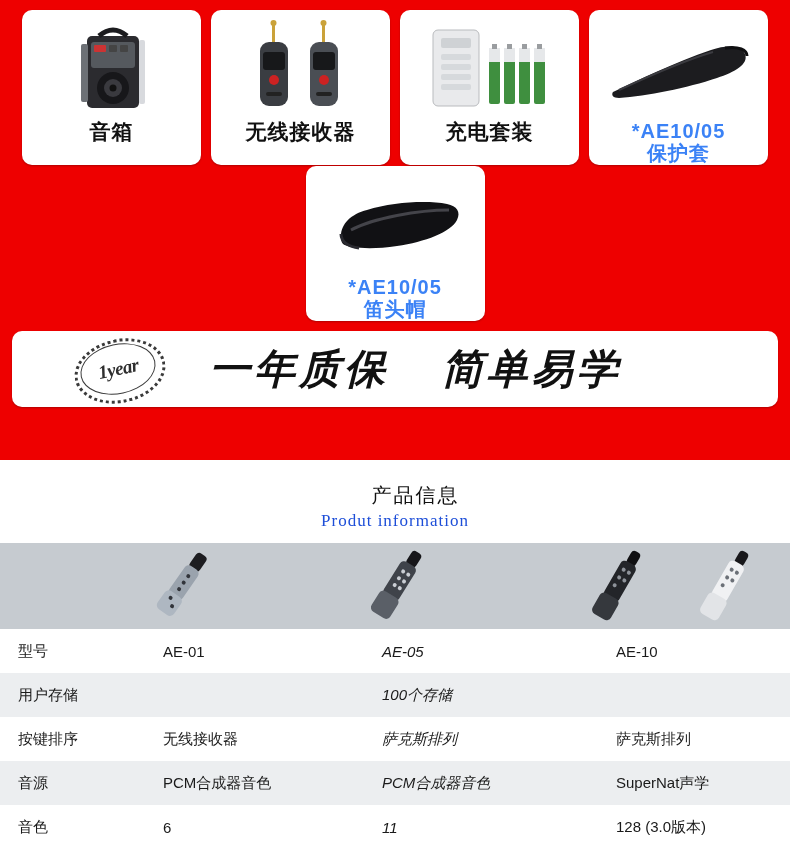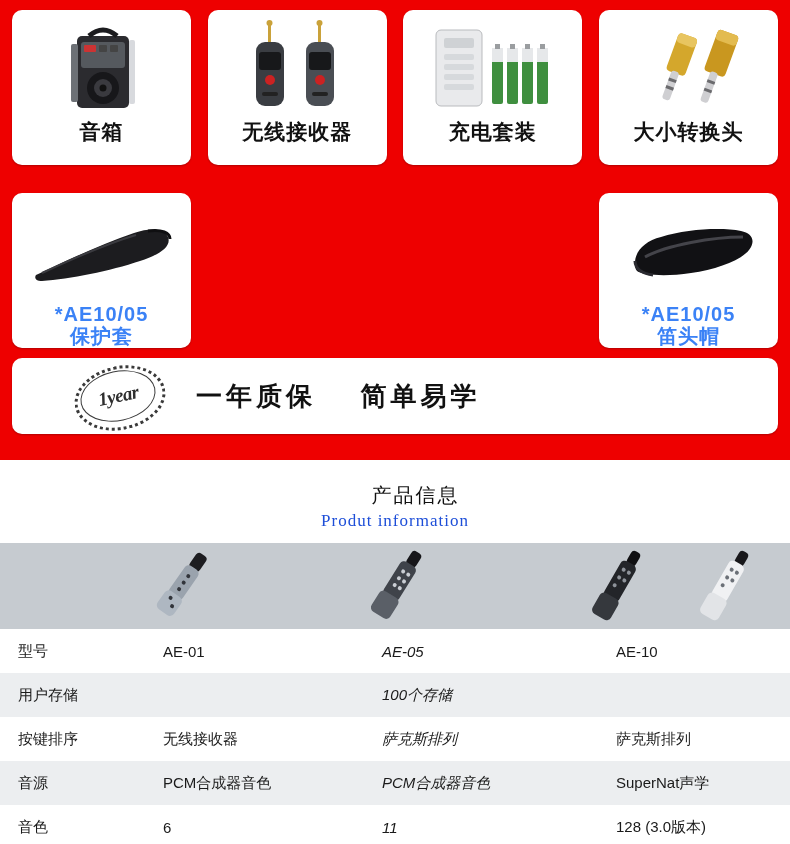--- a/index.html
+++ b/index.html
@@ -20,22 +20,22 @@
     position: relative;
     width: 790px;
     height: 460px;
     background: #ee0000;
     box-sizing: border-box;
     padding: 10px 12px 8px 12px;
   }
   .acc-grid {
     display: flex;
     flex-wrap: wrap;
-    gap: 28px 10px;
-    justify-content: space-between;
+    gap: 1px 10px;
+    justify-content: center;
   }
   .acc-card {
     width: 179px;
     height: 155px;
     background: #ffffff;
     border-radius: 10px;
     box-sizing: border-box;
     display: flex;
     flex-direction: column;
     align-items: center;
@@ -107,25 +107,26 @@
     position: relative;
     font-family: "Liberation Serif", serif;
     font-size: 19px;
     font-style: italic;
     font-weight: bold;
     color: #2e2e2e;
     transform: rotate(-12deg);
     letter-spacing: -0.5px;
   }
   .warranty-text {
-    font-size: 26px;
+    font-size: 41px;
     font-weight: bold;
     color: #111111;
     letter-spacing: 4px;
-    margin-left: 22px;
+    margin-left: 35px;
+    font-style: italic;
   }
   .warranty-text .gap { display:inline-block; width: 22px; }
 
   
   .info-section {
     position: relative;
     width: 790px;
     background: #ffffff;
     padding-top: 22px;
     box-sizing: border-box;
@@ -272,41 +273,20 @@
           <g>
             <rect x="119" y="30" width="11" height="56" rx="2" fill="#3f8f3f"></rect>
             <rect x="119" y="30" width="11" height="14" fill="#e6e8ea"></rect>
             <rect x="122" y="26" width="5" height="5" fill="#9a9da0"></rect>
           </g>
         </svg>
       </div>
       <div class="acc-label">充电套装</div>
     </div>
 
-    <div class="acc-card">
-      <div class="acc-img">
-        <svg width="130" height="100" viewBox="0 0 130 100">
-          <g transform="rotate(20 55 50)">
-            <rect x="44" y="16" width="20" height="40" rx="4" fill="#d4a72c"></rect>
-            <rect x="44" y="16" width="20" height="10" rx="4" fill="#e8c560"></rect>
-            <rect x="50" y="54" width="8" height="30" rx="3" fill="#cfcfd2"></rect>
-            <rect x="50" y="62" width="8" height="3" fill="#6b6b6e"></rect>
-            <rect x="50" y="70" width="8" height="3" fill="#6b6b6e"></rect>
-          </g>
-          <g transform="rotate(20 92 50)">
-            <rect x="82" y="12" width="22" height="44" rx="4" fill="#c9971f"></rect>
-            <rect x="82" y="12" width="22" height="11" rx="4" fill="#e3bb4f"></rect>
-            <rect x="89" y="54" width="8" height="32" rx="3" fill="#cfcfd2"></rect>
-            <rect x="89" y="63" width="8" height="3" fill="#6b6b6e"></rect>
-            <rect x="89" y="72" width="8" height="3" fill="#6b6b6e"></rect>
-          </g>
-        </svg>
-      </div>
-      <div class="acc-label">大小转换头</div>
-    </div>
 
 
 
     <div class="acc-card">
       <div class="acc-img">
         <svg width="160" height="100" viewBox="0 0 160 100">
           <path d="M14 74 C40 62 76 44 112 32 C130 26 142 28 146 36 C150 46 136 54 118 60 C88 70 48 78 20 80 C14 80 12 77 14 74 Z" fill="#1c1c1f"></path>
           <path d="M20 72 C46 60 80 44 114 34" stroke="#3b3b40" stroke-width="2" fill="none"></path>
           <path d="M126 30 C140 28 148 32 148 38" stroke="#0f0f11" stroke-width="3" fill="none"></path>
         </svg>

